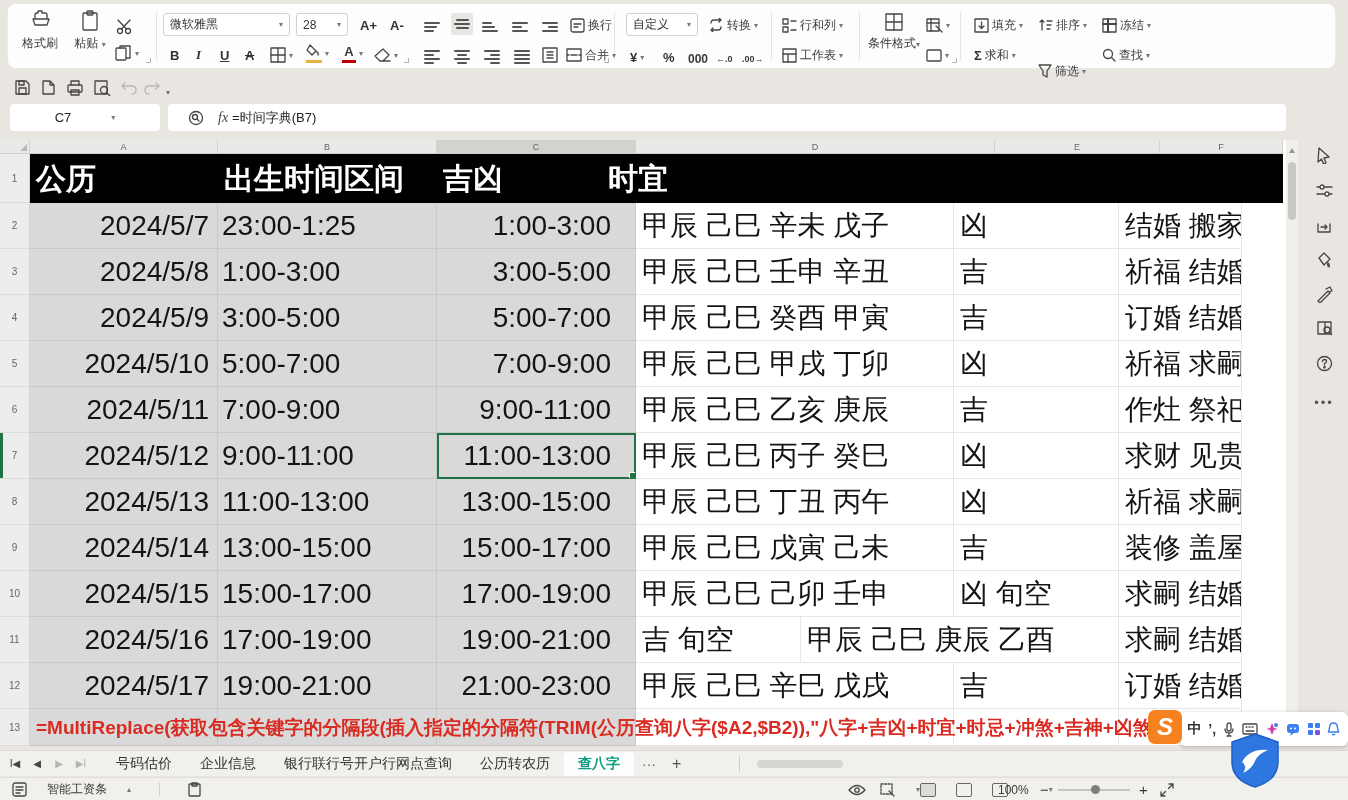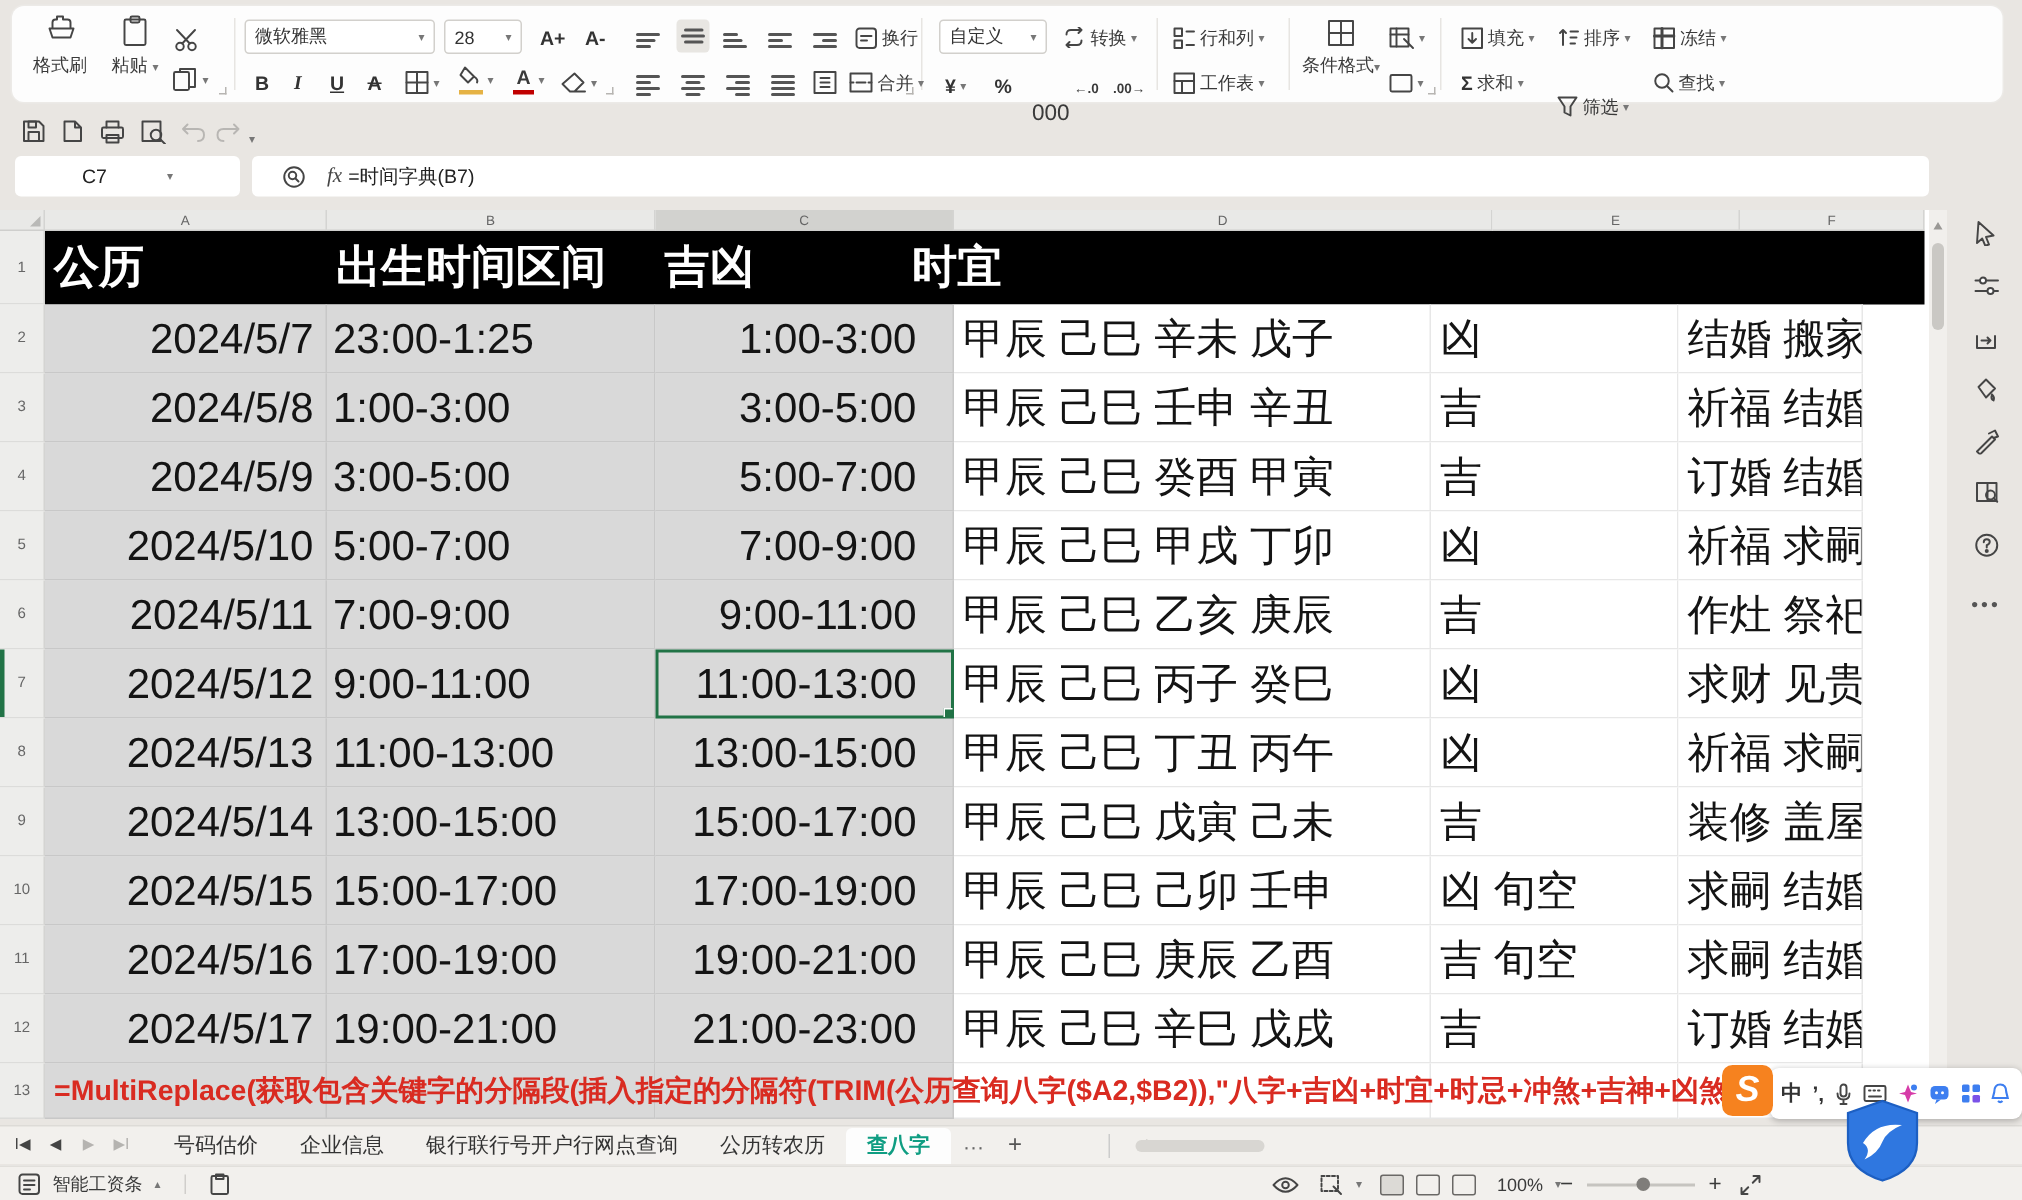--- a/index.html
+++ b/index.html
@@ -65,21 +65,21 @@
 #rstrip .ri{position:absolute;left:14px;width:20px;height:20px;display:flex;align-items:center;justify-content:center;color:#2e2e2e;font-size:13px}
 
 #sheetbar{position:absolute;left:0;top:750px;width:1348px;height:26px;background:#f2f0ed;border-top:1px solid #dddbd7;display:flex;align-items:center}
 .nav{color:#444;font-size:10px;margin-left:8px;width:14px;text-align:center}
 .nav.dim{color:#b5b3b0}
 .tab{font-size:14px;color:#333;padding:3px 14px;white-space:nowrap}
 .tab.on{background:#fdfdfd;color:#0f9d82;font-weight:bold;border-radius:4px 4px 0 0}
 #hsb{position:absolute;left:757px;top:9px;width:86px;height:8px;background:#d8d6d2;border-radius:4px}
 
 #statusbar{position:absolute;left:0;top:777px;width:1348px;height:23px;background:#f2f0ed;border-top:1px solid #e1dfdb;font-size:12px;color:#3a3a3a}
-#statusbar .sb{position:absolute;top:0;height:23px;display:flex;align-items:center;gap:8px}
+#statusbar .sb{position:absolute;top:0;height:23px;display:flex;align-items:center;gap:20px}
 .viewbox{width:16px;height:14px;border:1px solid #6a6866;border-radius:2px;position:relative}
 .viewbox.on{background:#dcdad6}
 #zslider{position:absolute;left:1058px;top:11px;width:72px;height:2px;background:#c6c4c0}
 #zknob{position:absolute;left:1091px;top:7px;width:9px;height:9px;border-radius:50%;background:#7f7d7a}
 
 #ime{position:absolute;left:1180px;top:712px;width:168px;height:34px;background:#fff;border-radius:6px;box-shadow:0 1px 4px rgba(0,0,0,.25);display:flex;align-items:center;justify-content:space-around;padding:0 4px;z-index:9}
 #slogo{position:absolute;left:1148px;top:710px;width:34px;height:34px;background:#f6821f;border-radius:7px;color:#fff;font-weight:bold;font-size:24px;font-style:italic;display:flex;align-items:center;justify-content:center;z-index:10}
 #xunlei{position:absolute;left:1228px;top:732px;z-index:11}
 .imeg{font-size:14px;font-weight:bold;color:#333}
 </style>
@@ -261,21 +261,21 @@
         <path d="M3 5 Q3 2 6 2 H13 L11 0 M13 2 L11 4 M13 9 Q13 12 10 12 H3 L5 14 M3 12 L5 10"></path>
       </svg>
     <span>转换</span>
       <span class="dd">▾</span>
   </div>
   <div class="rbtn glyph" style="left:622px;top:42px">
       <span>¥</span>
       <span class="dd">▾</span>
     </div>
   <div class="rbtn glyph" style="left:655px;top:42px">%</div>
-  <div class="rbtn" style="left:680px;top:60px;font-size:15px;font-weight:normal">000</div>
+  <div class="rbtn" style="left:680px;top:44px;font-size:12px;font-weight:bold">000</div>
   <div class="rbtn" style="left:708px;top:44px;font-size:9px;font-weight:bold">←.0</div>
   <div class="rbtn" style="left:734px;top:44px;font-size:9px;font-weight:bold">.00→</div>
 
   <div class="rbtn" style="left:774px;top:10px">
     <svg class="ic" width="15" height="15" viewBox="0 0 15 15">
         <rect x="1" y="1" width="5" height="5"></rect>
         <rect x="1" y="9" width="5" height="5"></rect>
         <path d="M9 3 H14 M9 12 H14"></path>
       </svg>
     <span>行和列</span>
@@ -512,22 +512,22 @@
         <div class="cell ga cb">15:00-17:00</div>
         <div class="cell ga cc">17:00-19:00</div>
         <div class="cell wh cd">甲辰 己巳 己卯 壬申</div>
         <div class="cell wh ce">凶 旬空</div>
         <div class="cell wh cf">求嗣 结婚</div>
       </div>
     <div class="trow">
         <div class="cell ga ca">2024/5/16</div>
         <div class="cell ga cb">17:00-19:00</div>
         <div class="cell ga cc">19:00-21:00</div>
+        <div class="cell wh ce">吉 旬空</div>
         <div class="cell wh cd">甲辰 己巳 庚辰 乙酉</div>
-        <div class="cell wh ce">吉 旬空</div>
         <div class="cell wh cf">求嗣 结婚</div>
       </div>
     <div class="trow">
         <div class="cell ga ca">2024/5/17</div>
         <div class="cell ga cb">19:00-21:00</div>
         <div class="cell ga cc">21:00-23:00</div>
         <div class="cell wh cd">甲辰 己巳 辛巳 戊戌</div>
         <div class="cell wh ce">吉</div>
         <div class="cell wh cf">订婚 结婚</div>
       </div>

